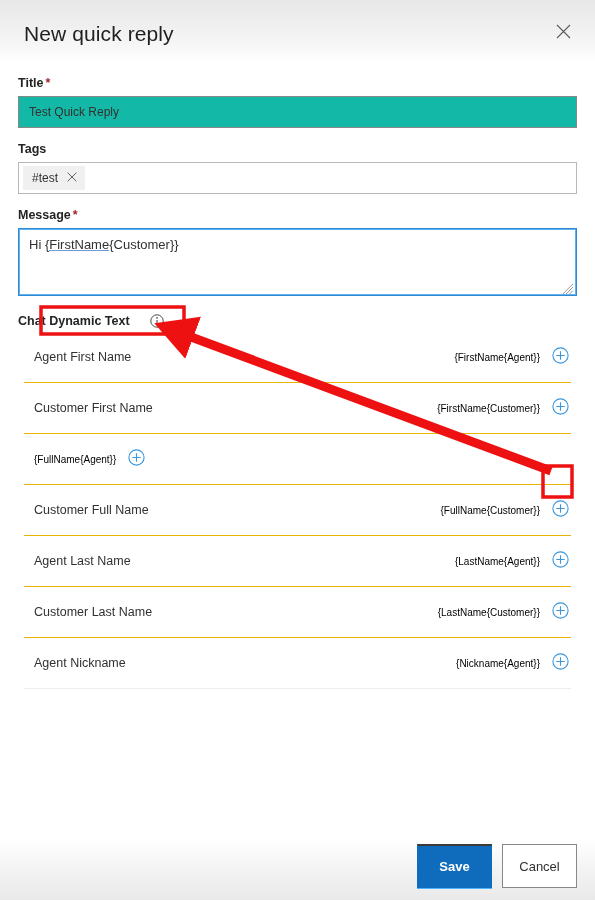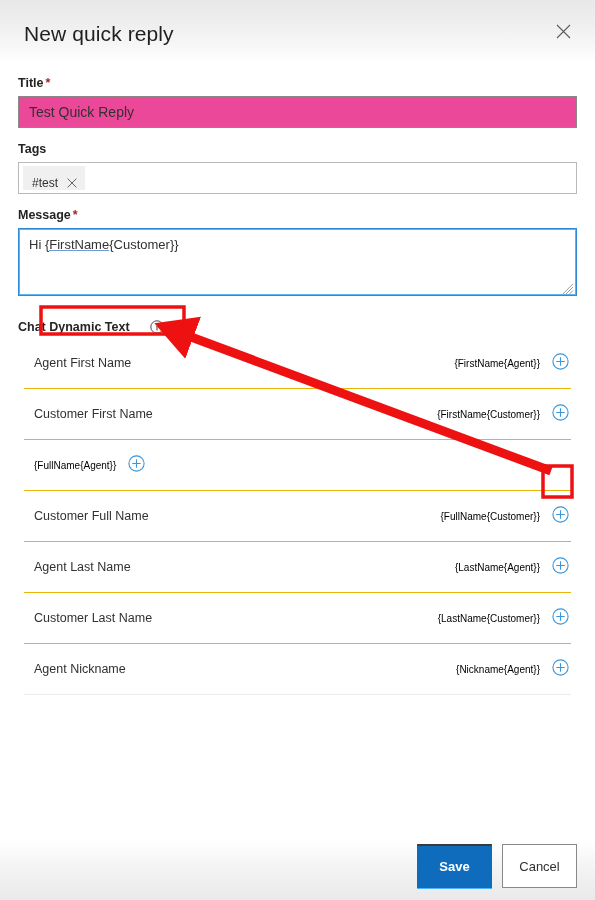--- a/index.html
+++ b/index.html
@@ -60,23 +60,23 @@
     color: #252423;
     margin-bottom: 6px;
     display: block;
   }
   .req { color: #a4262c; font-weight: bold; padding-left: 2px; }
 
   .text-input {
     width: 100%;
     height: 32px;
     border: 1px solid #8a8886;
-    background: #ec4899;
+    background: #14b8a6;
     font-family: "Liberation Sans", sans-serif;
-    font-size: 14px;
+    font-size: 12px;
     color: #323130;
     padding: 0 10px;
     outline: none;
   }
 
   
   .combo {
     position: relative;
     width: 100%;
     height: 32px;
@@ -102,21 +102,21 @@
     width: 100%;
     min-height: 32px;
     border: 1px solid #b9b9b9;
     background: #fff;
     display: flex;
     align-items: center;
     padding: 3px 4px;
   }
   .tag-chip {
     display: inline-flex;
-    align-items: flex-end;
+    align-items: center;
     gap: 9px;
     background: #f0f0f0;
     height: 24px;
     padding: 0 8px 0 9px;
     font-size: 12px;
     color: #323130;
   }
   .tag-remove {
     border: 0; background: transparent; padding: 0;
     cursor: pointer; color: #656565;
@@ -148,21 +148,21 @@
     right: 3px; bottom: 3px;
     width: 12px; height: 12px;
     pointer-events: none;
   }
 
   
   .cdt-head {
     display: flex;
     align-items: center;
     gap: 20px;
-    margin-top: 24px;
+    margin-top: 18px;
     margin-bottom: 2px;
   }
   .cdt-title { font-size: 12.5px; font-weight: bold; color: #252423; }
   .info-icon { color: #4a4a4a; display: flex; }
 
   
   #dyn-list { margin-top: 4px; padding: 0 6px; }
   .dyn-row {
     display: flex;
     align-items: center;

